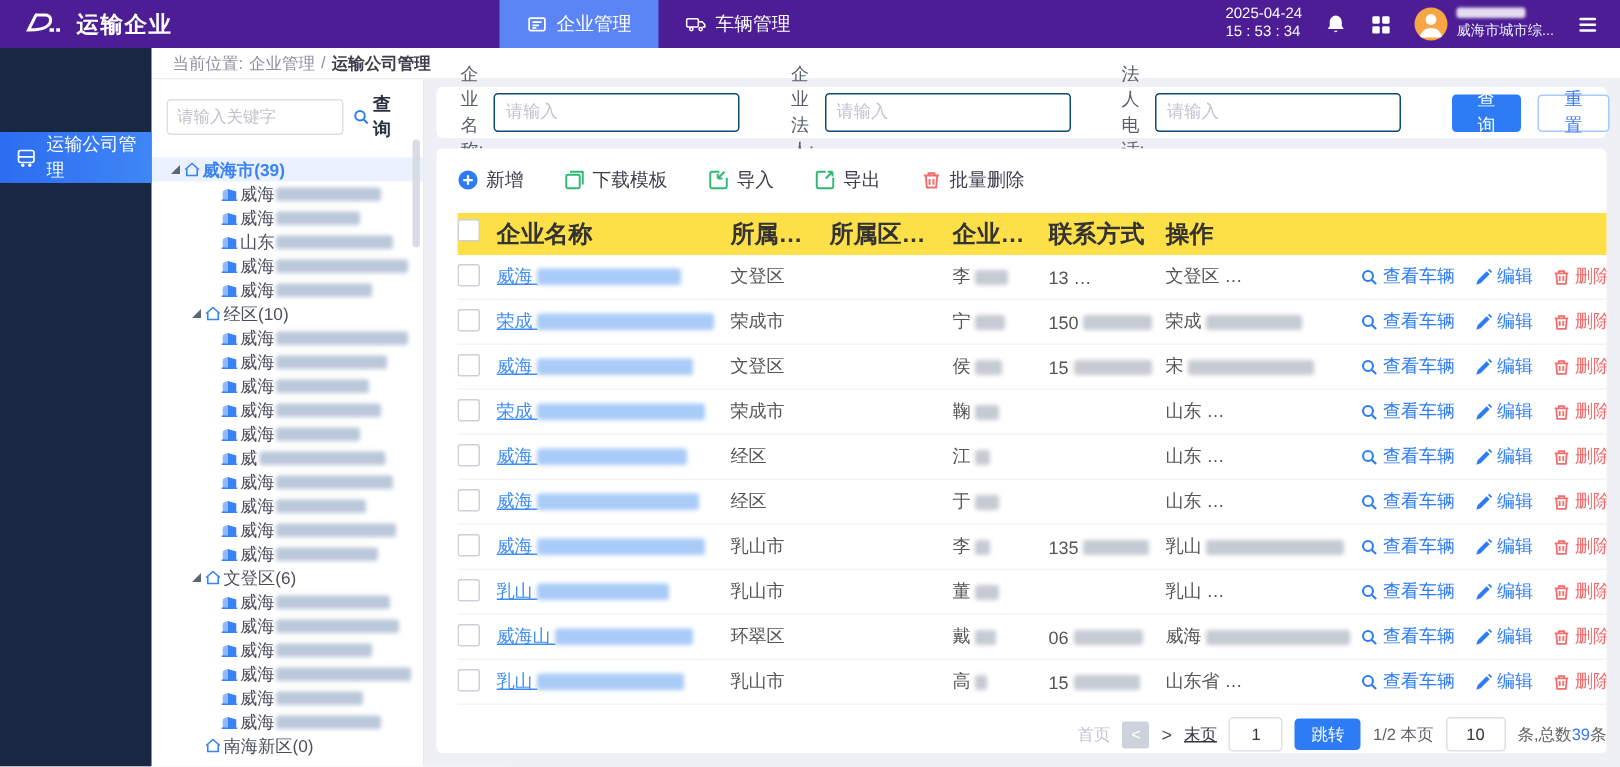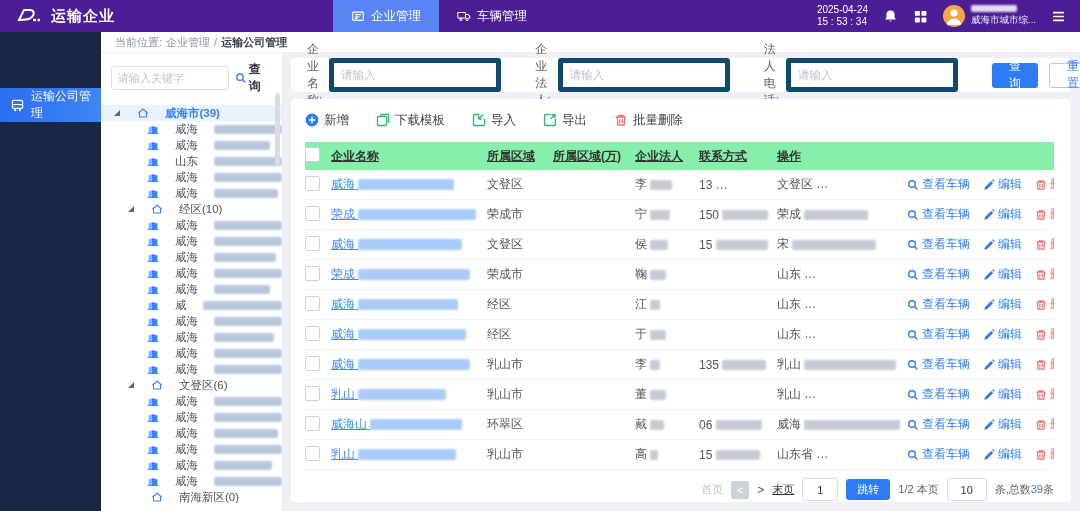--- a/index.html
+++ b/index.html
@@ -43,53 +43,53 @@
   
   .treepanel{margin-left:101px;width:182px;background:#fff;border-right:1px solid #e8eaee;
     padding:8px 10px 0 10px;box-sizing:border-box;position:relative;overflow:hidden;}
   .searchrow{display:flex;align-items:center;gap:6px;}
   .searchrow input{width:104px;height:22px;border:1px solid #dcdfe6;border-radius:3px;font-size:11px;
     padding:0 6px;color:#333;outline:none;}
   .searchrow input::placeholder{color:#bfc4cc;}
   .tsearchbtn{display:flex;align-items:center;gap:2px;font-size:12px;font-weight:bold;color:#2b3140;cursor:pointer;}
   .tsearchbtn svg{width:12px;height:12px;}
   .tree{margin:10px -10px 0 -10px;}
-  .tnode{height:16px;display:flex;align-items:center;gap:16px;font-size:11.5px;color:#4a505c;cursor:pointer;white-space:nowrap;}
+  .tnode{height:16px;display:flex;align-items:center;gap:1px;font-size:11.5px;color:#4a505c;cursor:pointer;white-space:nowrap;}
   .tnode.lvl0{padding-left:12px;}
   .tnode.lvl1{padding-left:26px;}
   .tnode.lvl2{padding-left:46px;}
   .tnode.selected{background:#e9f2fe;color:#3a82f6;font-weight:bold;}
   .caret{width:8px;height:8px;flex:0 0 8px;position:relative;}
   .caret::before{content:"";position:absolute;left:1px;top:1px;border:3px solid transparent;
     border-right:3px solid #5f6672;border-bottom:3px solid #5f6672;}
   .caret.none::before{display:none;}
   .tico{width:12px;height:12px;flex:0 0 12px;}
   .tscroll{position:absolute;right:2px;top:40px;width:5px;height:72px;background:#d9dde3;border-radius:3px;}
 
   
   .main{flex:1;padding:5px 9px 9px 8px;display:flex;flex-direction:column;min-width:0;background:#eef0f5;}
   .card{background:#fff;border-radius:4px;}
   .filtercard{height:34px;display:flex;align-items:center;padding:0 16px;gap:34px;margin-bottom:7px;flex:0 0 34px;}
   .fitem{display:flex;align-items:center;gap:7px;font-size:12px;color:#5a6068;}
-  .fitem input{width:148px;height:24px;border:5px solid #0c4a6e;border-radius:3px;padding:0 7px;font-size:11.5px;outline:none;color:#333;}
+  .fitem input{width:148px;height:24px;border:1px solid #0c4a6e;border-radius:3px;padding:0 7px;font-size:11.5px;outline:none;color:#333;}
   .fitem input::placeholder{color:#c0c4cc;}
   .fbtns{margin-left:auto;display:flex;gap:11px;}
   .btn{height:25px;border-radius:3px;font-size:12px;display:flex;align-items:center;justify-content:center;
     padding:0 17px;cursor:pointer;box-sizing:border-box;}
   .btn.primary{background:#2d7cf6;color:#fff;}
   .btn.ghost{background:#fff;color:#3a7af0;border:1px solid #a8c9fa;}
 
-  .tablecard{flex:1;display:flex;flex-direction:column;padding:8px 17px 8px 14px;min-height:0;}
+  .tablecard{flex:1;display:flex;flex-direction:column;padding:8px 0 8px 14px;min-height:0;}
   .toolbar{display:flex;align-items:center;gap:27px;height:26px;margin-bottom:9px;flex:0 0 26px;}
   .tbtn{display:flex;align-items:center;gap:5px;font-size:12.5px;color:#3a3f4b;cursor:pointer;}
   .tbtn svg{width:14px;height:14px;}
   .green{color:#2eb872;}
 
   .grid{display:grid;grid-template-columns:26px 156px 66px 82px 64px 78px 130px 1fr;align-items:center;}
-  .thead{background:#86efac;height:28px;font-size:12px;font-weight:bold;color:#333;flex:0 0 28px;text-decoration:underline;}
+  .thead{background:#fde047;height:28px;font-size:16px;font-weight:bold;color:#333;flex:0 0 28px;}
   .trow{height:29px;border-bottom:1px solid #f2f3f5;font-size:12px;color:#555;}
   .cell{overflow:hidden;white-space:nowrap;text-overflow:ellipsis;padding-right:6px;}
   .cbx{width:13px;height:13px;border:1px solid #ccd0d9;border-radius:2px;background:#fff;display:inline-block;cursor:pointer;}
   .namelink{color:#3f8cf7;text-decoration:underline;cursor:pointer;}
   .acts{display:flex;align-items:center;gap:13px;font-size:12px;}
   .act{display:flex;align-items:center;gap:3px;cursor:pointer;color:#2d7cf6;}
   .act svg{width:12px;height:12px;}
   .act.del{color:#f56c6c;}
 
   .pager{margin-top:auto;display:flex;align-items:center;justify-content:flex-end;gap:8px;

